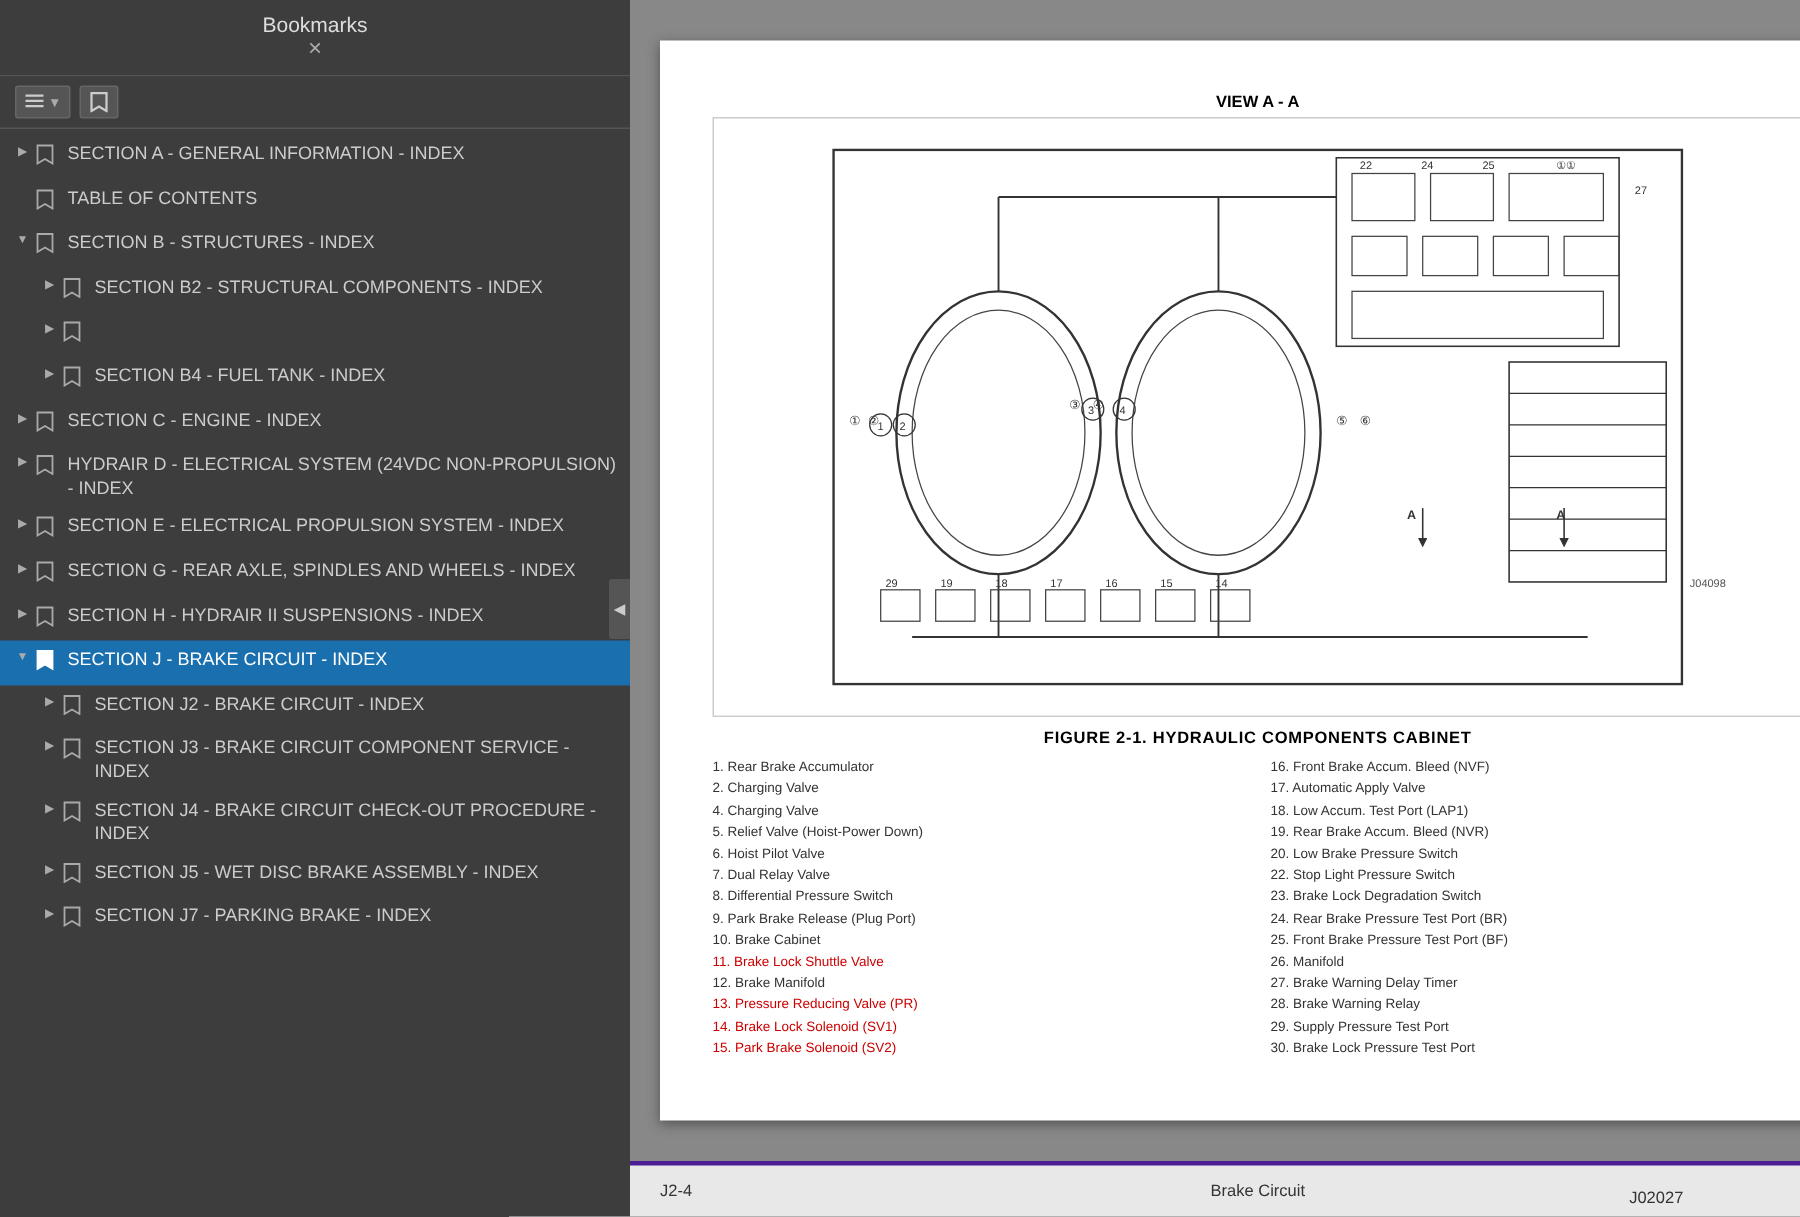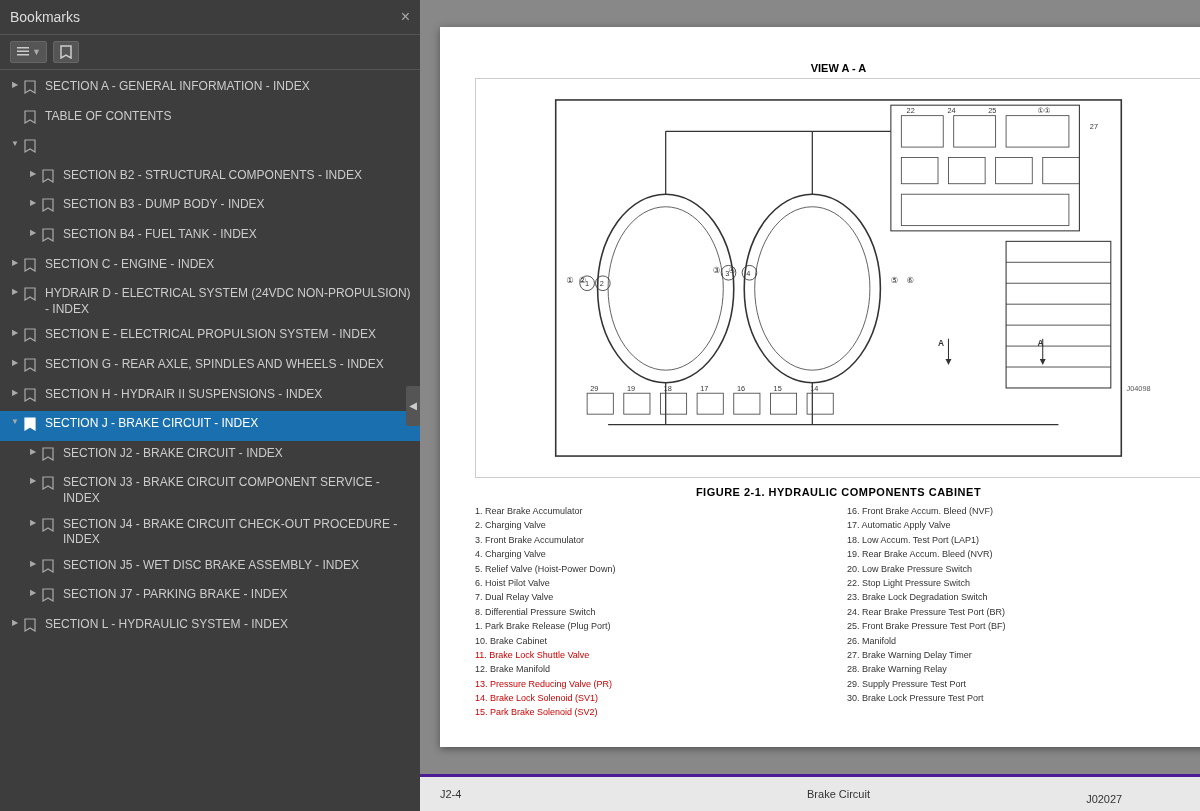--- a/index.html
+++ b/index.html
@@ -17,20 +17,21 @@
     }
 
     #sidebar-header {
       background: #3d3d3d;
       color: #ccc;
       padding: 8px 10px;
       display: flex;
       align-items: center;
       justify-content: space-between;
       border-bottom: 1px solid #555;
+      flex-direction: column;
     }
 
     #sidebar-header .title {
       font-size: 14px;
       color: #ddd;
     }
 
     #sidebar-header .close-btn {
       cursor: pointer;
       color: #aaa;
@@ -283,34 +284,34 @@
         <span class="bm-icon"><svg viewBox="0 0 12 14" width="12" height="14">
       <path d="M1 1 h10 v12 l-5-3 -5 3 Z" fill="none" stroke="#aaa" stroke-width="1.2"></path>
     </svg></span>
         <span class="bm-label">TABLE OF CONTENTS</span>
       </div>
       <div class="bm-item indent-0">
         <span class="bm-expand expanded"></span>
         <span class="bm-icon"><svg viewBox="0 0 12 14" width="12" height="14">
       <path d="M1 1 h10 v12 l-5-3 -5 3 Z" fill="none" stroke="#aaa" stroke-width="1.2"></path>
     </svg></span>
+        <span class="bm-label">SECTION B - STRUCTURES - INDEX</span>
       </div>
       <div class="bm-item indent-1">
         <span class="bm-expand collapsed"></span>
         <span class="bm-icon"><svg viewBox="0 0 12 14" width="12" height="14">
       <path d="M1 1 h10 v12 l-5-3 -5 3 Z" fill="none" stroke="#aaa" stroke-width="1.2"></path>
     </svg></span>
         <span class="bm-label">SECTION B2 - STRUCTURAL COMPONENTS - INDEX</span>
       </div>
       <div class="bm-item indent-1">
         <span class="bm-expand collapsed"></span>
         <span class="bm-icon"><svg viewBox="0 0 12 14" width="12" height="14">
       <path d="M1 1 h10 v12 l-5-3 -5 3 Z" fill="none" stroke="#aaa" stroke-width="1.2"></path>
     </svg></span>
-        <span class="bm-label">SECTION B3 - DUMP BODY - INDEX</span>
       </div>
       <div class="bm-item indent-1">
         <span class="bm-expand collapsed"></span>
         <span class="bm-icon"><svg viewBox="0 0 12 14" width="12" height="14">
       <path d="M1 1 h10 v12 l-5-3 -5 3 Z" fill="none" stroke="#aaa" stroke-width="1.2"></path>
     </svg></span>
         <span class="bm-label">SECTION B4 - FUEL TANK - INDEX</span>
       </div>
       <div class="bm-item indent-0">
         <span class="bm-expand collapsed"></span>
@@ -381,27 +382,20 @@
       <path d="M1 1 h10 v12 l-5-3 -5 3 Z" fill="none" stroke="#aaa" stroke-width="1.2"></path>
     </svg></span>
         <span class="bm-label">SECTION J5 - WET DISC BRAKE ASSEMBLY - INDEX</span>
       </div>
       <div class="bm-item indent-1">
         <span class="bm-expand collapsed"></span>
         <span class="bm-icon"><svg viewBox="0 0 12 14" width="12" height="14">
       <path d="M1 1 h10 v12 l-5-3 -5 3 Z" fill="none" stroke="#aaa" stroke-width="1.2"></path>
     </svg></span>
         <span class="bm-label">SECTION J7 - PARKING BRAKE - INDEX</span>
-      </div>
-      <div class="bm-item indent-0">
-        <span class="bm-expand collapsed"></span>
-        <span class="bm-icon"><svg viewBox="0 0 12 14" width="12" height="14">
-      <path d="M1 1 h10 v12 l-5-3 -5 3 Z" fill="none" stroke="#aaa" stroke-width="1.2"></path>
-    </svg></span>
-        <span class="bm-label">SECTION L - HYDRAULIC SYSTEM - INDEX</span>
       </div>
     </div>
 
   <div class="collapse-arrow">◀</div>
 </div>
 
 <div id="main-content">
   <div id="page-area">
     <div id="document-page">
 
@@ -499,27 +493,26 @@
           </defs>
         </svg>
       </div>
 
       <div class="figure-caption">FIGURE 2-1. HYDRAULIC COMPONENTS CABINET</div>
 
       <div class="legend-area">
         <div class="legend-col" id="legend-left">
             <div class="legend-item">1.  Rear Brake Accumulator</div>
             <div class="legend-item">2.  Charging Valve</div>
-            <div class="legend-item">3.  Front Brake Accumulator</div>
             <div class="legend-item">4.  Charging Valve</div>
             <div class="legend-item">5.  Relief Valve (Hoist-Power Down)</div>
             <div class="legend-item">6.  Hoist Pilot Valve</div>
             <div class="legend-item">7.  Dual Relay Valve</div>
             <div class="legend-item">8.  Differential Pressure Switch</div>
-            <div class="legend-item">1.  Park Brake Release (Plug Port)</div>
+            <div class="legend-item">9.  Park Brake Release (Plug Port)</div>
             <div class="legend-item">10. Brake Cabinet</div>
             <div class="legend-item red">11. Brake Lock Shuttle Valve</div>
             <div class="legend-item">12. Brake Manifold</div>
             <div class="legend-item red">13. Pressure Reducing Valve (PR)</div>
             <div class="legend-item red">14. Brake Lock Solenoid (SV1)</div>
             <div class="legend-item red">15. Park Brake Solenoid (SV2)</div>
           </div>
         <div class="legend-col" id="legend-right">
             <div class="legend-item">16. Front Brake Accum. Bleed (NVF)</div>
             <div class="legend-item">17. Automatic Apply Valve</div>

